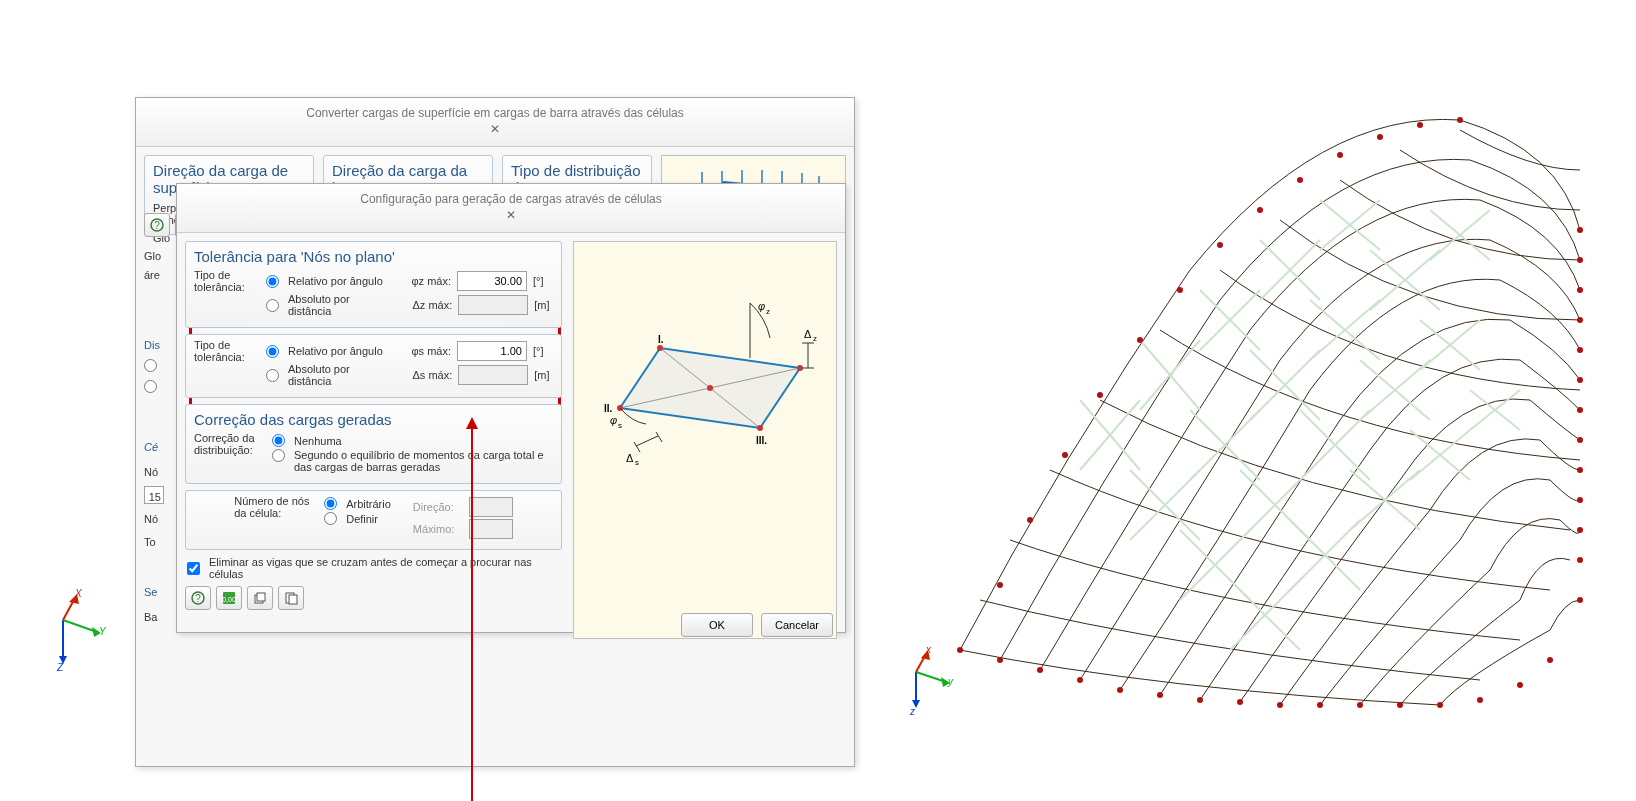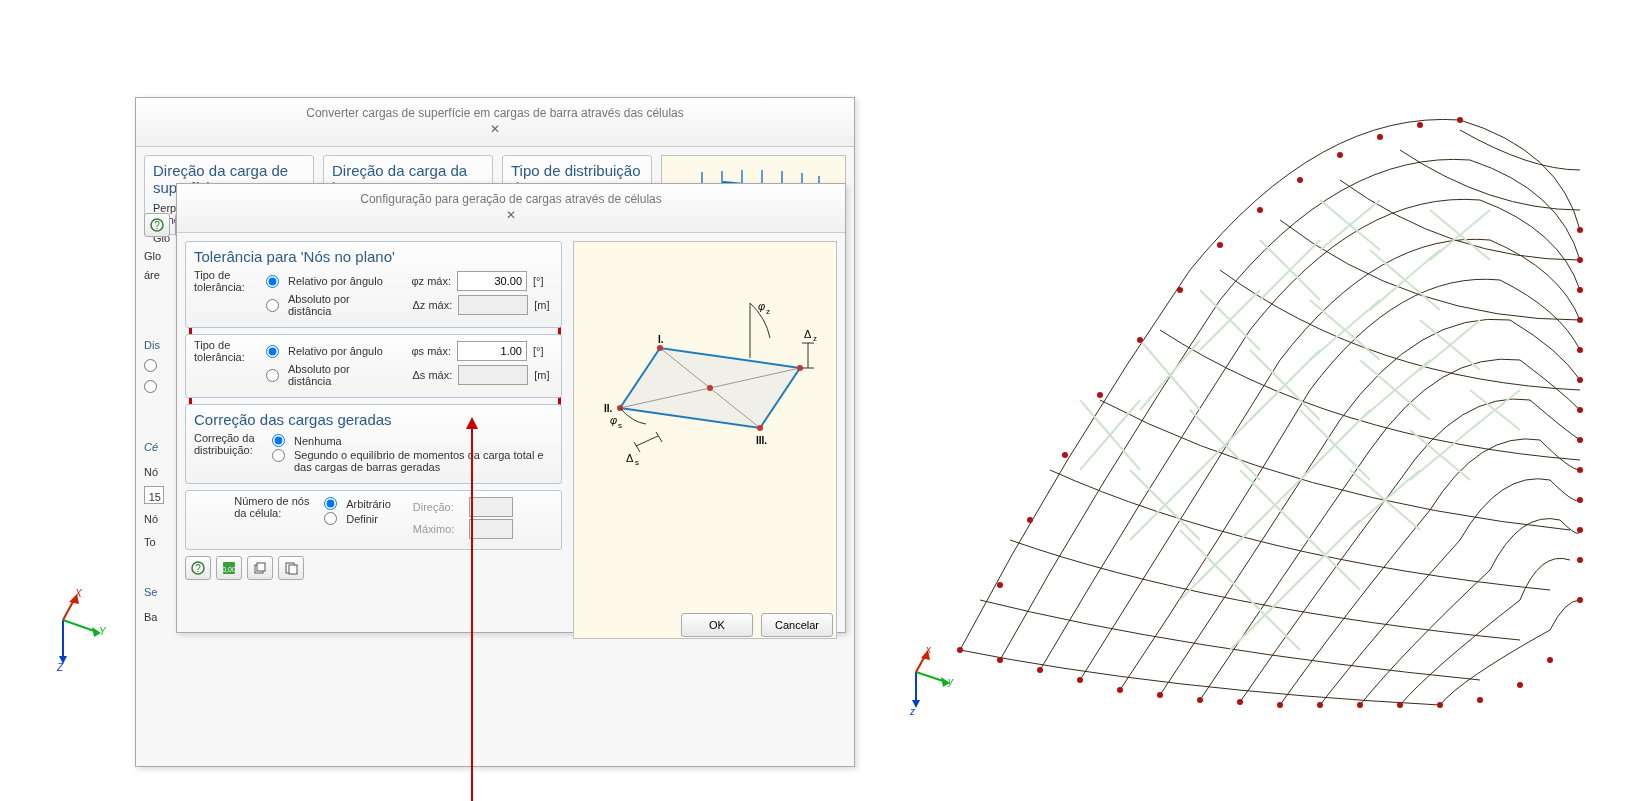--- a/index.html
+++ b/index.html
@@ -457,20 +457,24 @@
                 <input class="num-input spin-disabled" style="width: 44px;" disabled="">
               </div>
             <div class="radio-row">
                 <span style="width:50px;">Máximo:</span>
                 <input class="num-input spin-disabled" style="width: 44px;" disabled="">
               </div>
           </div>
         </div>
       </div>
 
+      <div class="radio-row" style="margin:4px 2px;">
+        <input type="checkbox" checked="" style="">
+        <span>Eliminar as vigas que se cruzam antes de começar a procurar nas células</span>
+      </div>
 
       <div class="toolbar-row">
         <span class="icon-btn">
             <svg width="14" height="14">
               <circle cx="7" cy="7" r="6" fill="none" stroke="#3a7a3a" stroke-width="1.5"></circle>
               <text x="7" y="11" text-anchor="middle" font-size="10" fill="#3a7a3a">?</text>
             </svg>
           </span>
         <span class="icon-btn">
             <svg width="14" height="14">

